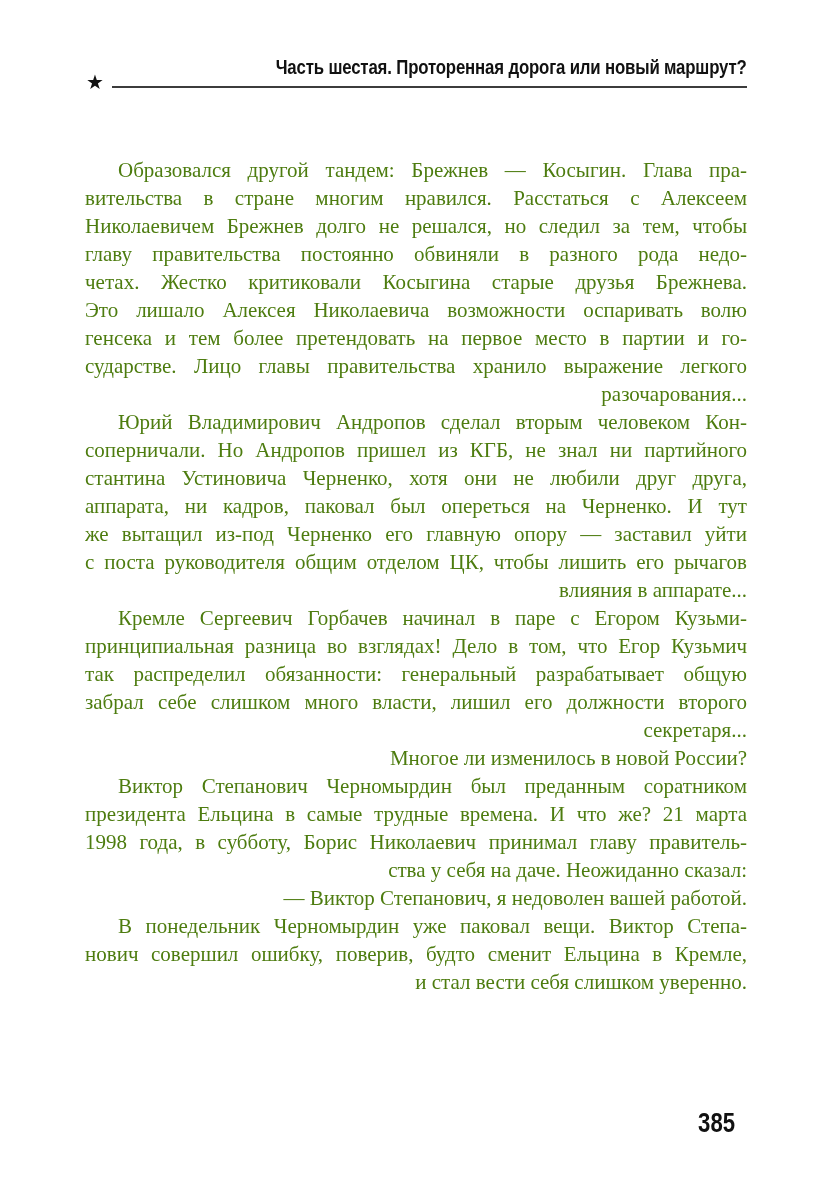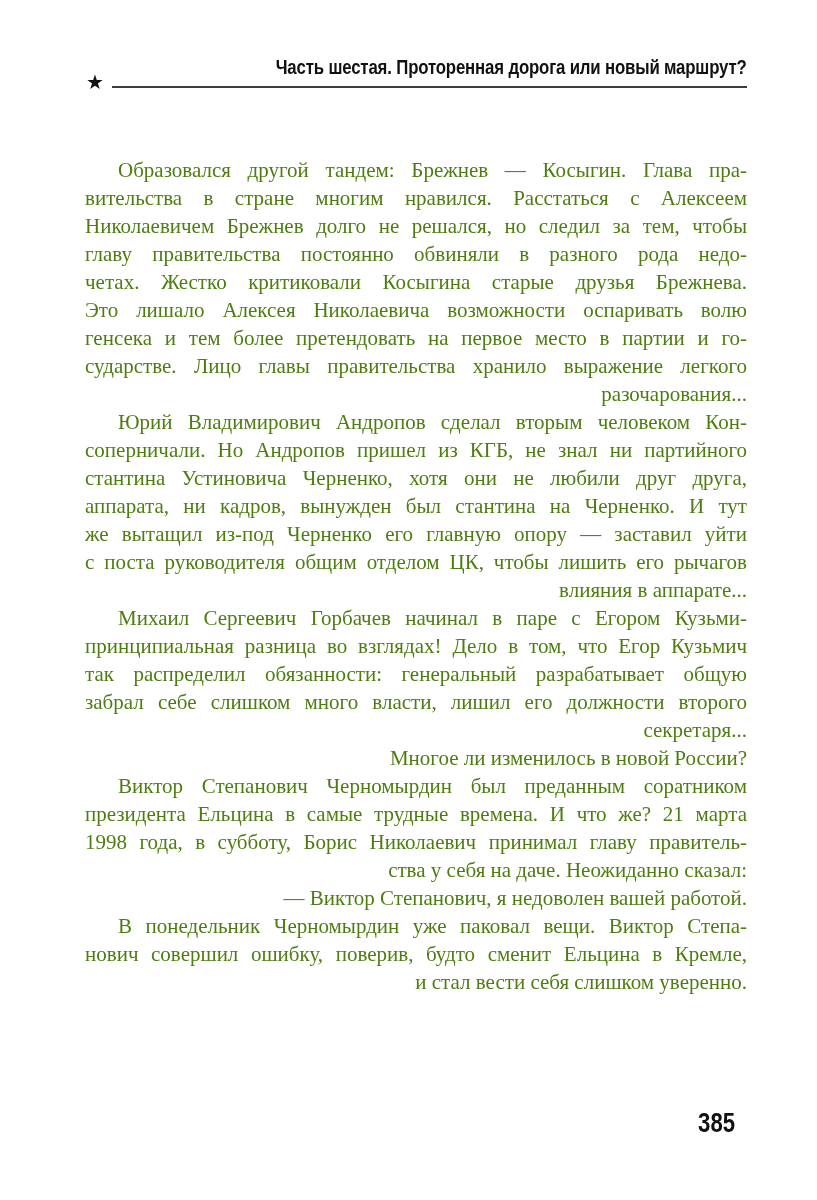--- a/index.html
+++ b/index.html
@@ -108,25 +108,25 @@
       <div class="line">Николаевичем Брежнев долго не решался, но следил за тем, чтобы</div>
       <div class="line">главу правительства постоянно обвиняли в разного рода недо-</div>
       <div class="line">четах. Жестко критиковали Косыгина старые друзья Брежнева.</div>
       <div class="line">Это лишало Алексея Николаевича возможности оспаривать волю</div>
       <div class="line">генсека и тем более претендовать на первое место в партии и го-</div>
       <div class="line">сударстве. Лицо главы правительства хранило выражение легкого</div>
       <div class="line last">разочарования...</div>
       <div class="line first">Юрий Владимирович Андропов сделал вторым человеком Кон-</div>
       <div class="line">соперничали. Но Андропов пришел из КГБ, не знал ни партийного</div>
       <div class="line">стантина Устиновича Черненко, хотя они не любили друг друга,</div>
-      <div class="line">аппарата, ни кадров, вынужден был стантина на Черненко. И тут</div>
+      <div class="line">аппарата, ни кадров, паковал был опереться на Черненко. И тут</div>
       <div class="line">же вытащил из-под Черненко его главную опору — заставил уйти</div>
       <div class="line">с поста руководителя общим отделом ЦК, чтобы лишить его рычагов</div>
       <div class="line last">влияния в аппарате...</div>
-      <div class="line first">Михаил Сергеевич Горбачев начинал в паре с Егором Кузьми-</div>
+      <div class="line first">Кремле Сергеевич Горбачев начинал в паре с Егором Кузьми-</div>
       <div class="line">принципиальная разница во взглядах! Дело в том, что Егор Кузьмич</div>
       <div class="line">так распределил обязанности: генеральный разрабатывает общую</div>
       <div class="line">забрал себе слишком много власти, лишил его должности второго</div>
       <div class="line last">секретаря...</div>
       <div class="line first last">Многое ли изменилось в новой России?</div>
       <div class="line first">Виктор Степанович Черномырдин был преданным соратником</div>
       <div class="line">президента Ельцина в самые трудные времена. И что же? 21 марта</div>
       <div class="line">1998 года, в субботу, Борис Николаевич принимал главу правитель-</div>
       <div class="line last">ства у себя на даче. Неожиданно сказал:</div>
       <div class="line first last">— Виктор Степанович, я недоволен вашей работой.</div>

